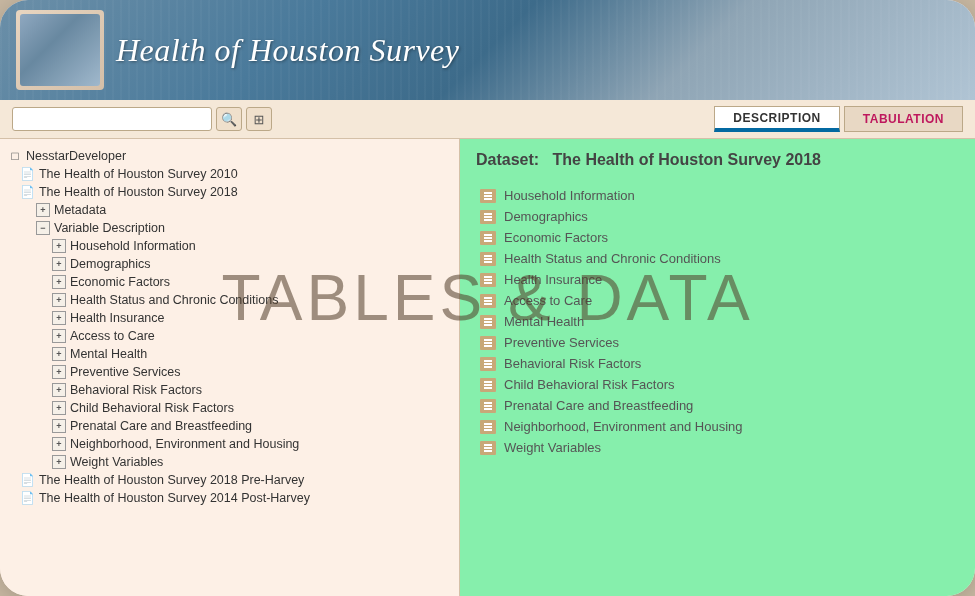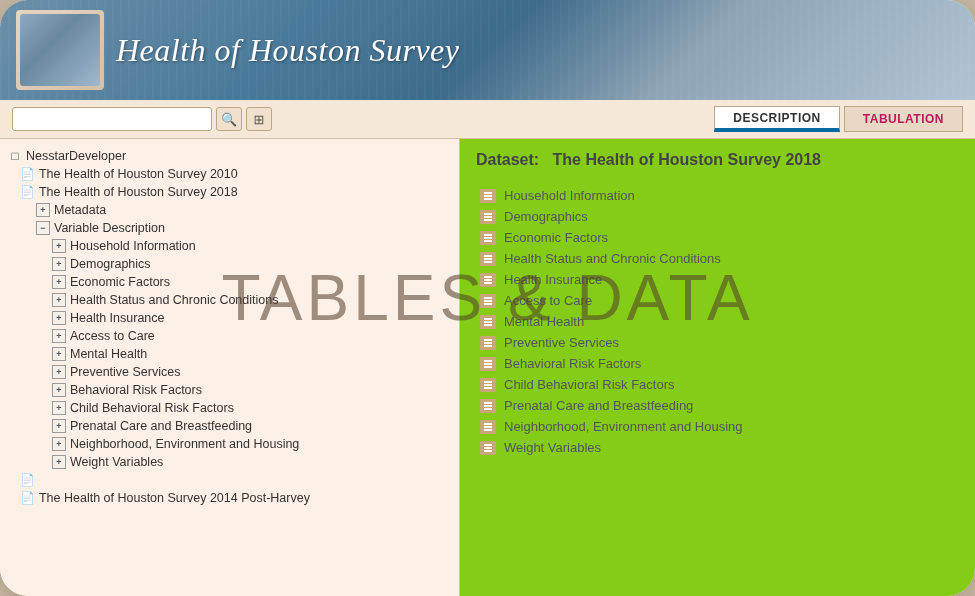--- a/index.html
+++ b/index.html
@@ -178,21 +178,21 @@
       color: #888;
     }
     .indent-1 { padding-left: 20px; }
     .indent-2 { padding-left: 36px; }
     .indent-3 { padding-left: 52px; }
     
     .right-panel {
       flex: 1;
       overflow-y: auto;
       padding: 12px 16px;
-      background: #84cc16;
+      background: #86efac;
     }
     .right-panel::-webkit-scrollbar { width: 8px; }
     .right-panel::-webkit-scrollbar-track { background: #f0dfc8; }
     .right-panel::-webkit-scrollbar-thumb { background: #bba888; border-radius: 4px; }
     .dataset-title {
       font-size: 16px;
       font-weight: bold;
       color: #444;
       margin-bottom: 16px;
     }
@@ -348,20 +348,21 @@
         <span>Neighborhood, Environment and Housing</span>
       </div>
 
       <div class="tree-item indent-3">
         <div class="expand-icon">+</div>
         <span>Weight Variables</span>
       </div>
 
       <div class="tree-item indent-1">
         <span class="doc-icon">📄</span>
+        <span>The Health of Houston Survey 2018 Pre-Harvey</span>
       </div>
 
       <div class="tree-item indent-1">
         <span class="doc-icon">📄</span>
         <span>The Health of Houston Survey 2014 Post-Harvey</span>
       </div>
 
     </div>
 
     <div class="right-panel">

